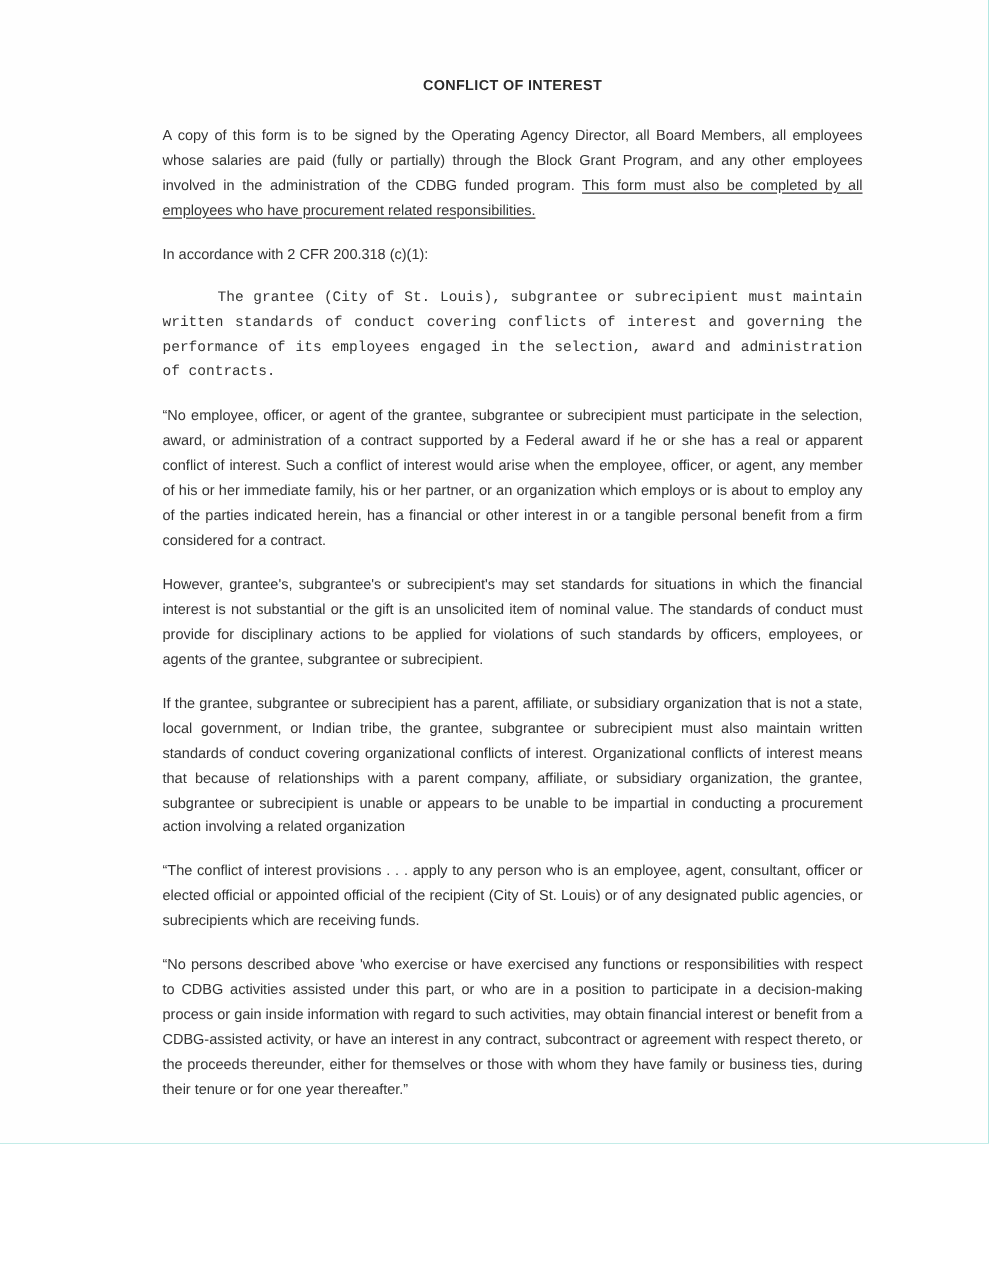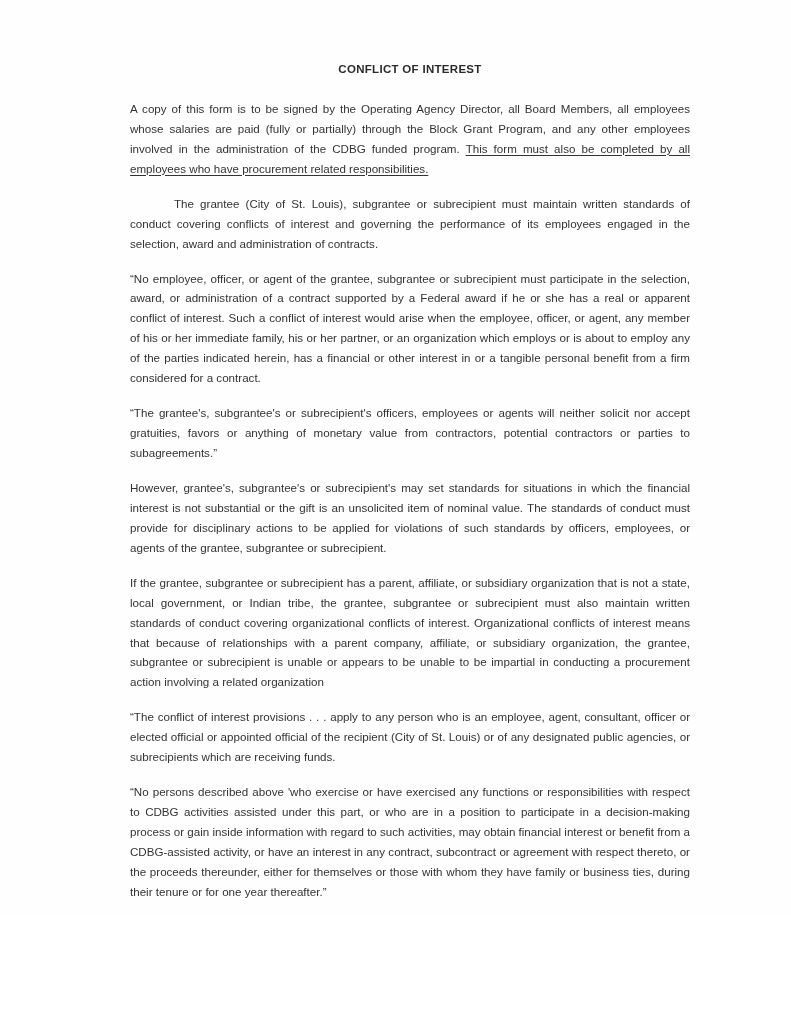--- a/index.html
+++ b/index.html
@@ -50,20 +50,21 @@
     text-align: justify;
     text-justify: inter-word;
     -webkit-hyphens: none;
     hyphens: none;
   }
   p.para:last-child {
     margin-bottom: 4px;
   }
   .indent-first {
     text-indent: 44px;
+    font-family: Liberation Mono, monospace;
   }
   .block-quote {
     margin-left: 52px;
     width: auto;
   }
   .underline {
     text-decoration: underline;
     text-underline-offset: 2px;
   }
   .tight {
@@ -99,26 +100,26 @@
 
     <div class="content">
 
       <h1 class="doc-title">CONFLICT OF INTEREST</h1>
 
       <p class="para">
         <span class="nowrap-block">A copy of this form is to be signed by the Operating Agency Director, all Board Members, all employees whose salaries are paid (fully or partially) through the Block Grant Program, and any other employees involved in the administration of the CDBG funded program.</span>
         <span class="underline nowrap-block">This form must also be completed by all employees who have procurement related responsibilities.</span>
       </p>
 
+      <p class="para tight">In accordance with 2 CFR 200.318 (c)(1):</p>
 
       <p class="para indent-first">The grantee (City of St. Louis), subgrantee or subrecipient must maintain written standards of conduct covering conflicts of interest and governing the performance of its employees engaged in the selection, award and administration of contracts.</p>
 
       <p class="para block-quote">“No employee, officer, or agent of the grantee, subgrantee or subrecipient must participate in the selection, award, or administration of a contract supported by a Federal award if he or she has a real or apparent conflict of interest. Such a conflict of interest would arise when the employee, officer, or agent, any member of his or her immediate family, his or her partner, or an organization which employs or is about to employ any of the parties indicated herein, has a financial or other interest in or a tangible personal benefit from a firm considered for a contract.</p>
 
-      <p class="para block-quote">“The grantee's, subgrantee's or subrecipient's officers, employees or agents will neither solicit nor accept gratuities, favors or anything of monetary value from contractors, potential contractors or parties to subagreements.”</p>
 
       <p class="para block-quote">However, grantee's, subgrantee's or subrecipient's may set standards for situations in which the financial interest is not substantial or the gift is an unsolicited item of nominal value. The standards of conduct must provide for disciplinary actions to be applied for violations of such standards by officers, employees, or agents of the grantee, subgrantee or subrecipient.</p>
 
       <p class="para block-quote">If the grantee, subgrantee or subrecipient has a parent, affiliate, or subsidiary organization that is not a state, local government, or Indian tribe, the grantee, subgrantee or subrecipient must also maintain written standards of conduct covering organizational conflicts of interest. Organizational conflicts of interest means that because of relationships with a parent company, affiliate, or subsidiary organization, the grantee, subgrantee or subrecipient is unable or appears to be unable to be impartial in conducting a procurement action involving a related organization</p>
 
 
       <p class="para block-quote">“The conflict of interest provisions . . . apply to any person who is an employee, agent, consultant, officer or elected official or appointed official of the recipient (City of St. Louis) or of any designated public agencies, or subrecipients which are receiving funds.</p>
 
       <p class="para">“No persons described above 'who exercise or have exercised any functions or responsibilities with respect to CDBG activities assisted under this part, or who are in a position to participate in a decision-making process or gain inside information with regard to such activities, may obtain financial interest or benefit from a CDBG-assisted activity, or have an interest in any contract, subcontract or agreement with respect thereto, or the proceeds thereunder, either for themselves or those with whom they have family or business ties, during their tenure or for one year thereafter.”</p>
 

